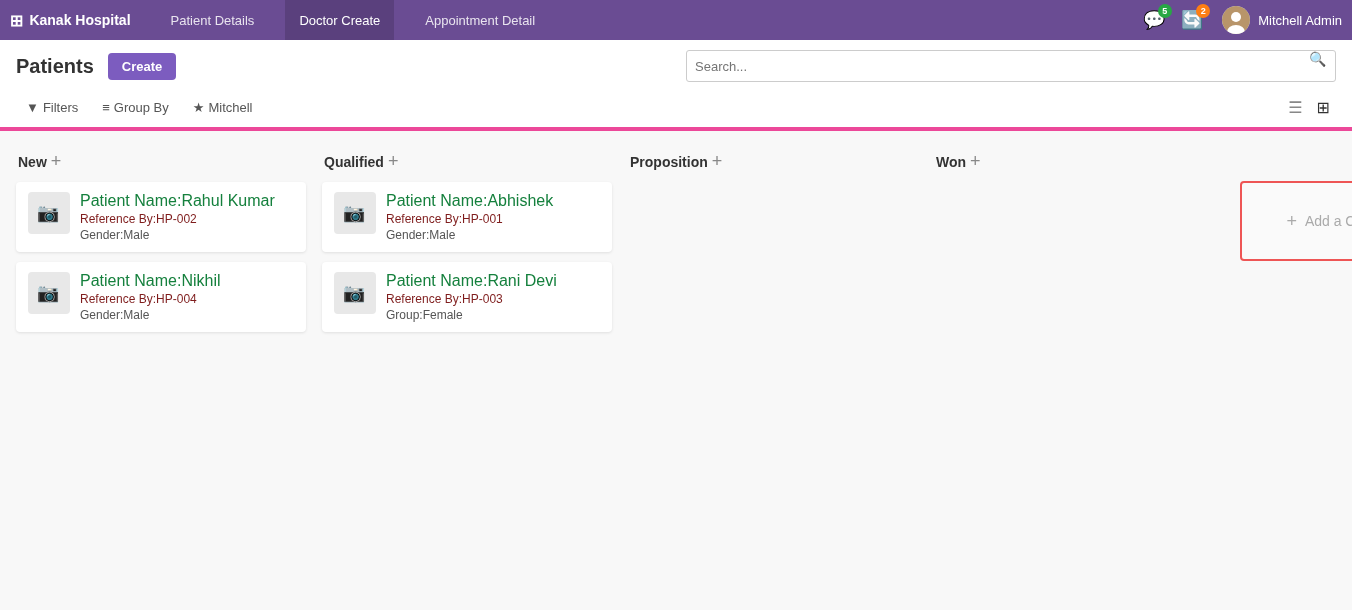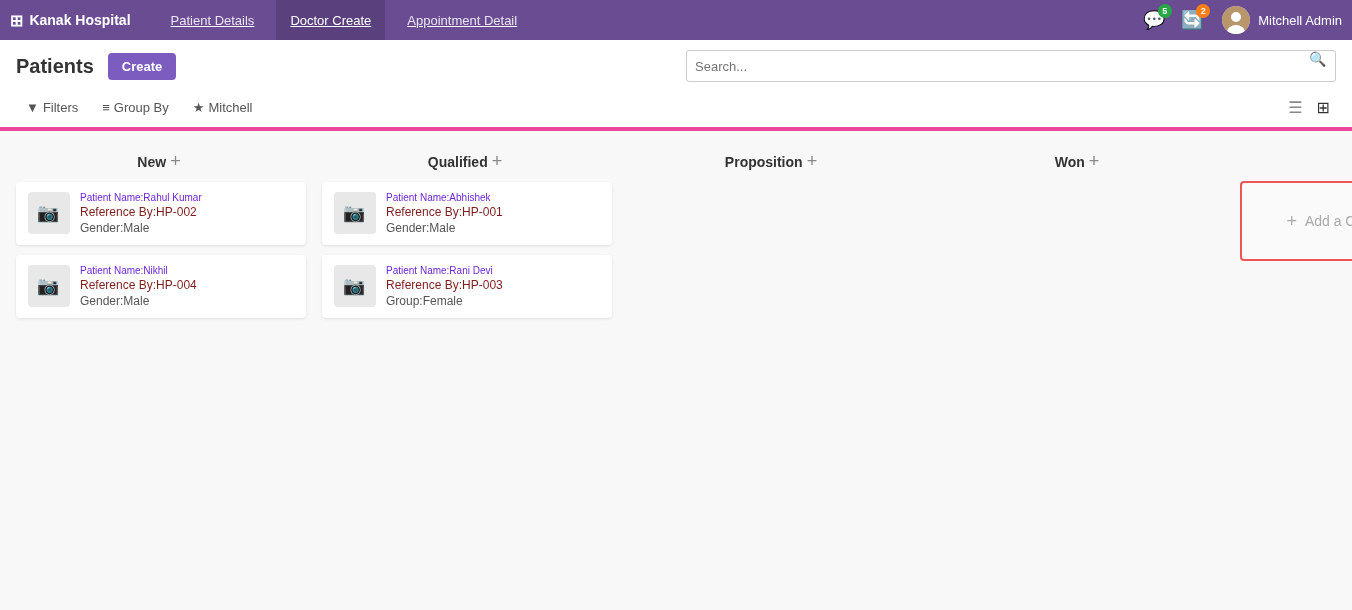--- a/index.html
+++ b/index.html
@@ -12,21 +12,21 @@
       display: flex;
       align-items: center;
       padding: 0 10px;
       gap: 16px;
       color: white;
     }
     .topnav .app-icon {
       display: flex; align-items: center; gap: 6px; font-size: 14px; font-weight: bold; color: white; cursor: pointer;
     }
     .topnav .app-icon .grid-icon { font-size: 16px; }
-    .topnav .nav-links { display: flex; gap: 8px; margin-left: 10px; text-decoration: underline; }
+    .topnav .nav-links { display: flex; gap: 17px; margin-left: 10px; }
     .topnav .nav-link {
       color: rgba(255,255,255,0.85);
       padding: 0 14px;
       height: 40px;
       display: flex; align-items: center;
       cursor: pointer;
       font-size: 13px;
       text-decoration: none;
     }
     .topnav .nav-link:hover, .topnav .nav-link.active { background: rgba(0,0,0,0.15); color: white; }
@@ -88,42 +88,42 @@
       align-items: flex-start;
     }
     .kanban-col {
       background: transparent;
       min-width: 290px;
       max-width: 290px;
       margin-right: 16px;
       flex-shrink: 0;
     }
     .col-header {
-      display: flex; align-items: center; justify-content: center;
+      display: flex; align-items: center; justify-content: flex-start;
       padding: 4px 2px 10px 2px;
       font-weight: bold; font-size: 14px; color: #333;
     }
     .col-header .col-title { display: flex; align-items: center; gap: 8px; }
     .col-add-btn {
       background: transparent; border: none; cursor: pointer;
       color: #888; font-size: 18px; padding: 0 4px;
     }
     .kanban-card {
       background: white; border-radius: 4px; padding: 10px 12px;
       margin-bottom: 10px; box-shadow: 0 1px 3px rgba(0,0,0,0.1);
       cursor: pointer; display: flex; align-items: flex-start; gap: 10px;
     }
     .card-avatar {
       width: 42px; height: 42px; border-radius: 4px; background: #e8e8e8;
       display: flex; align-items: center; justify-content: center;
       flex-shrink: 0;
     }
     .camera-icon { color: #aaa; font-size: 18px; }
     .card-info { flex: 1; }
-    .card-name { color: #6d28d9; font-size: 10px; margin-bottom: 2px; }
+    .card-name { color: #15803d; font-size: 16px; margin-bottom: 2px; }
     .card-ref { color: #7f1d1d; font-size: 12px; margin-bottom: 2px; }
     .card-gender { color: #555; font-size: 12px; }
 
     
     .add-column-btn {
       min-width: 200px; height: 80px;
       border: 2px solid #e55;
       border-radius: 4px;
       background: #fafafa;
       display: flex; align-items: center; justify-content: center;

